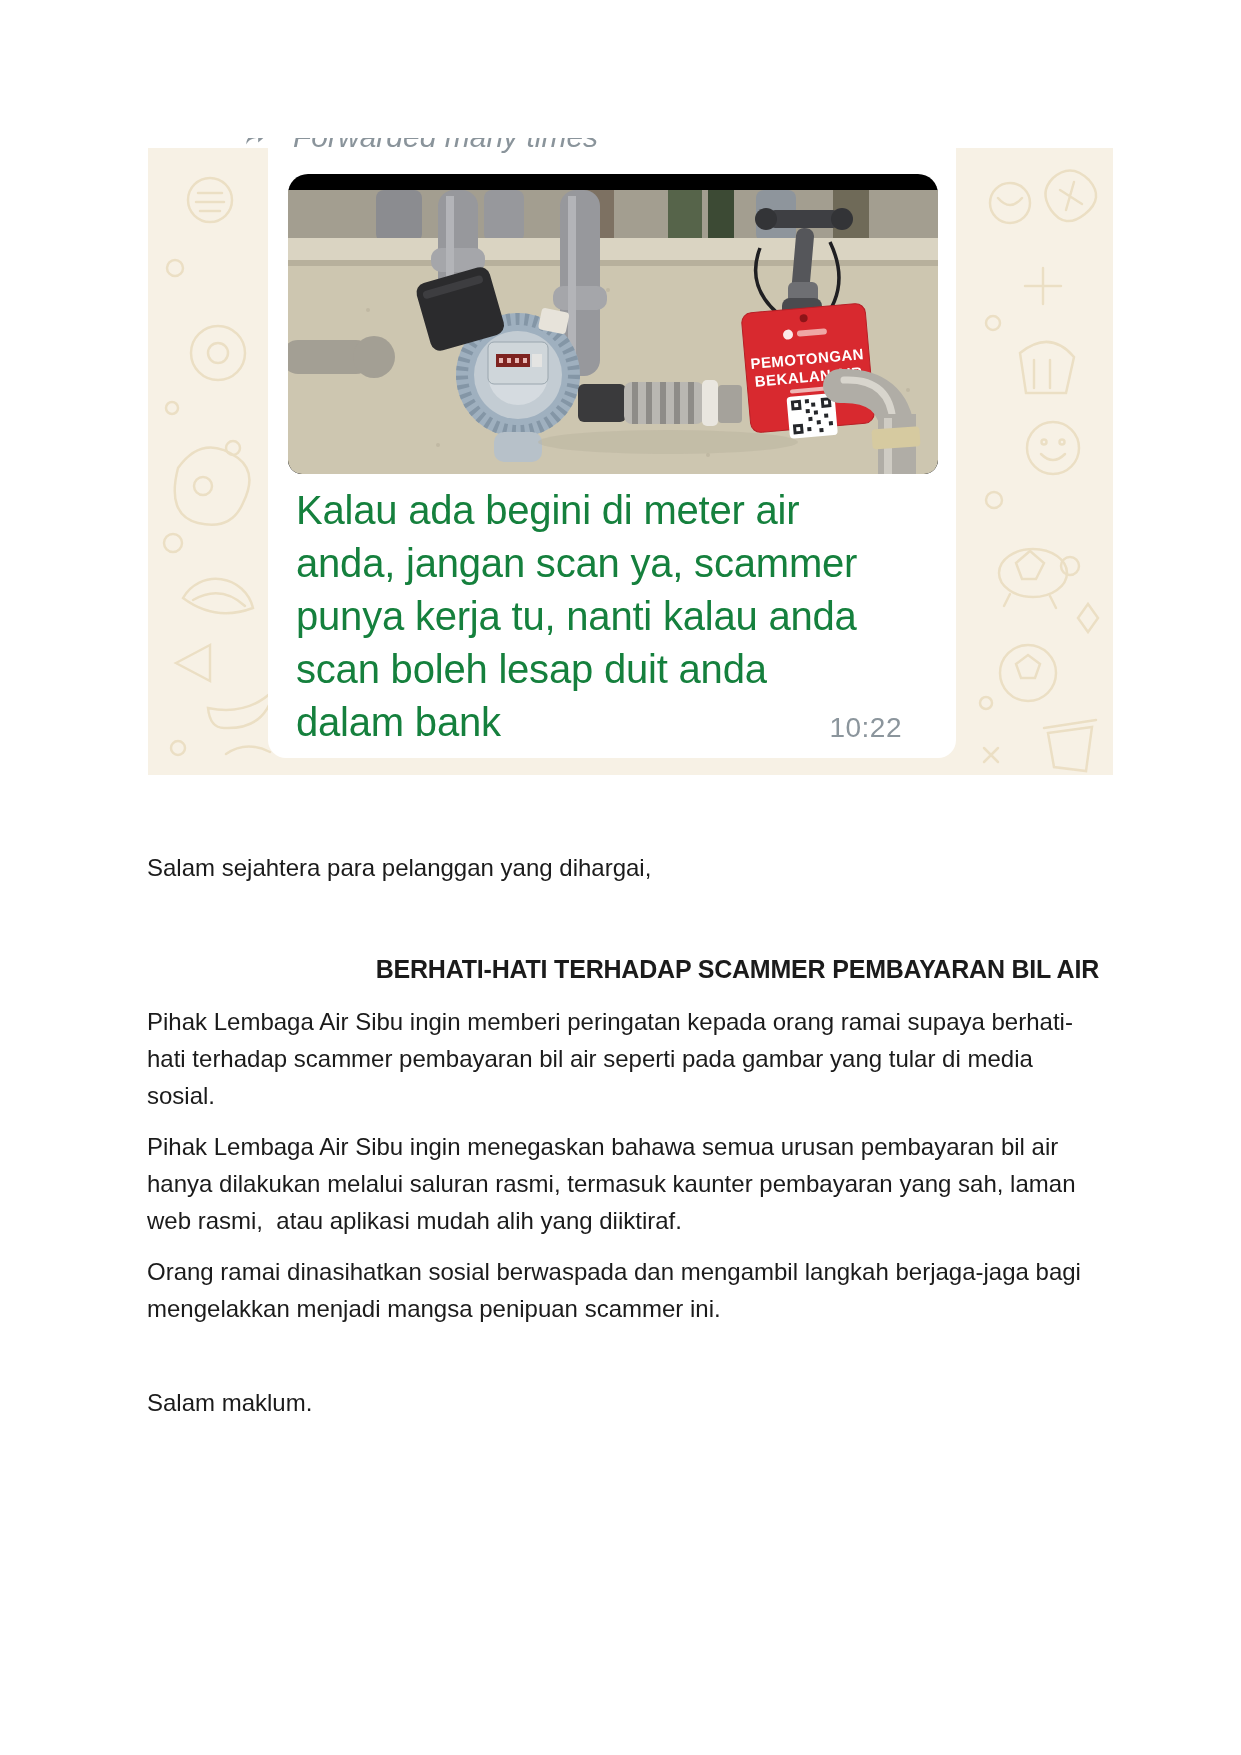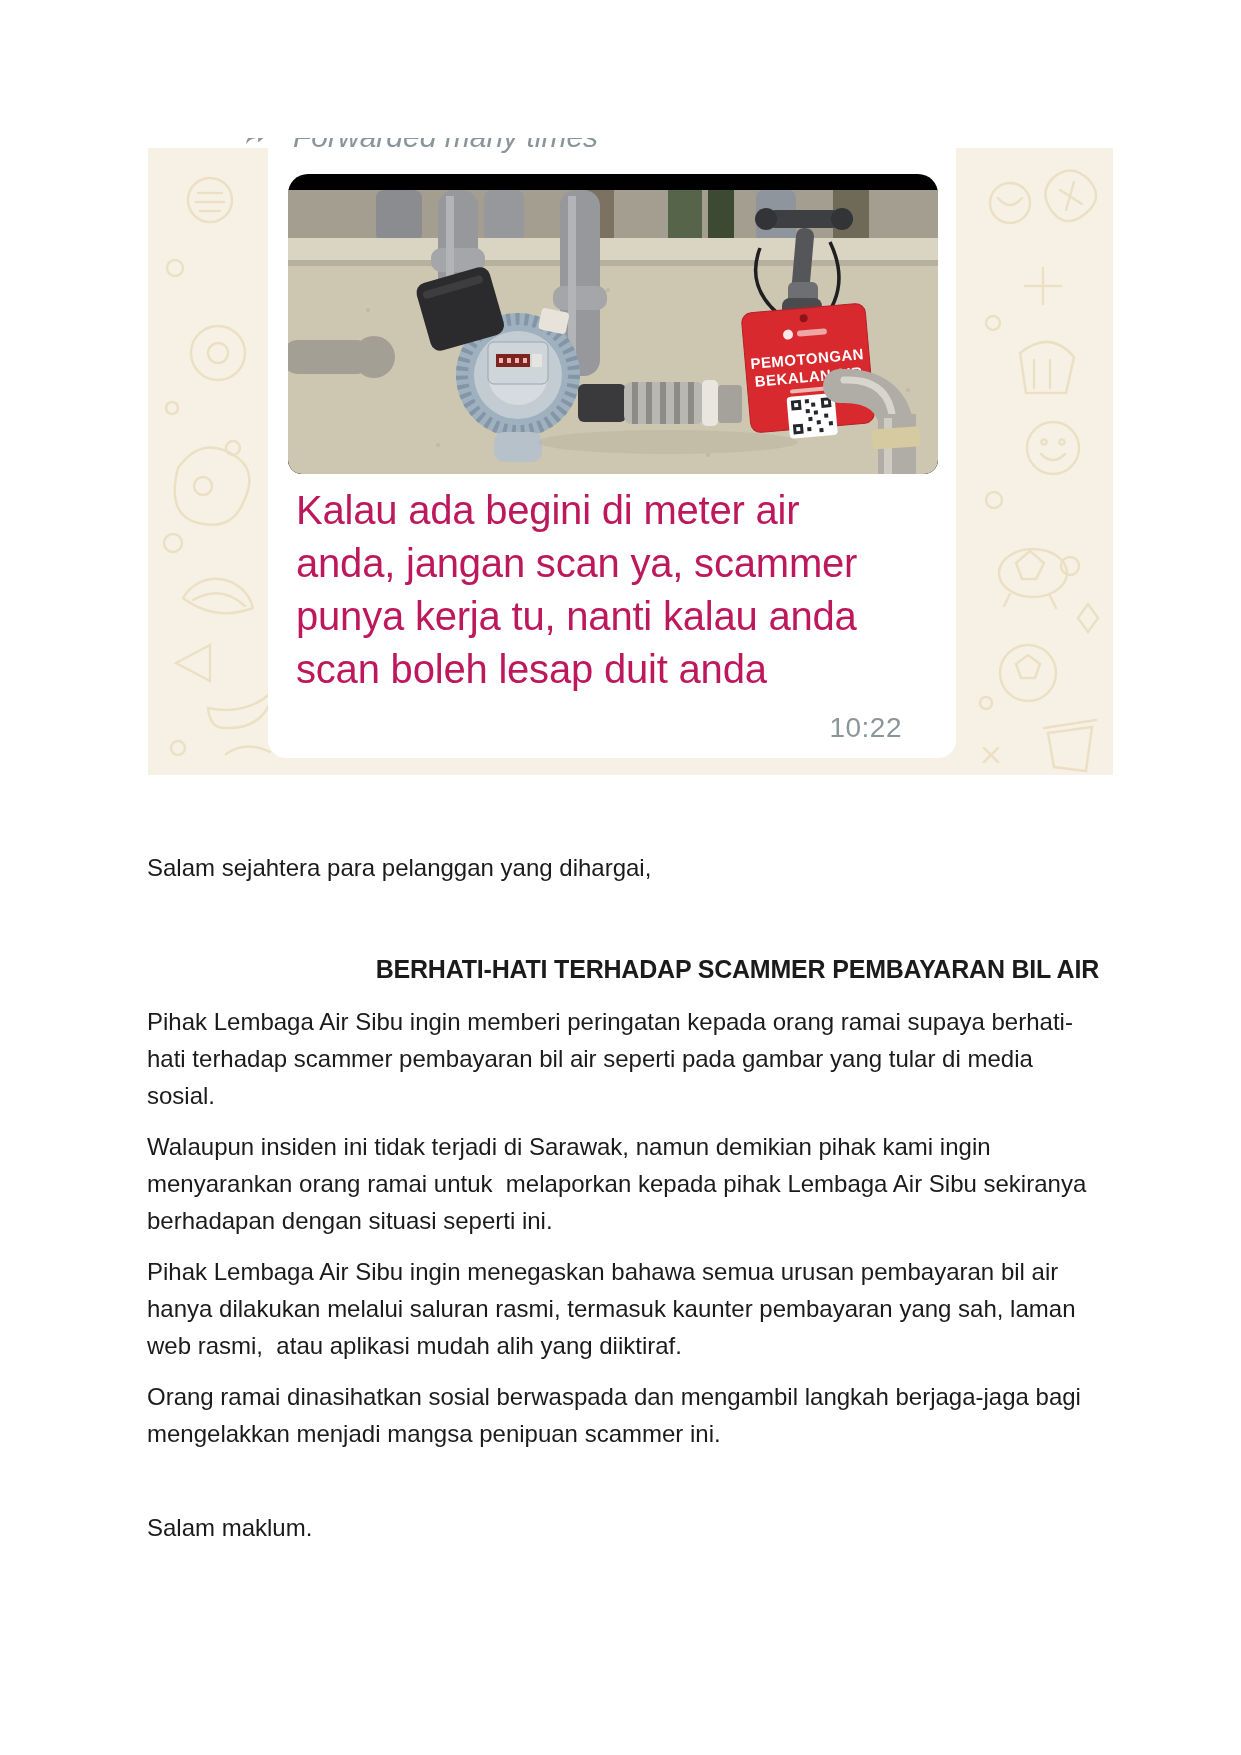--- a/index.html
+++ b/index.html
@@ -23,21 +23,21 @@
     margin-top:-18px;display:flex;align-items:center;gap:24px;
     color:#8a949b;font-size:30px;font-style:italic;filter:blur(.4px);white-space:nowrap;
   }
   .wa-photo{
     position:absolute;left:20px;top:46px;width:650px;height:300px;background:#000;
     border-radius:20px 20px 14px 14px;overflow:hidden;
   }
   .wa-photo-scene{position:absolute;left:0;top:16px;width:650px;height:284px;border-radius:0 0 14px 14px;overflow:hidden;}
   .wa-caption{
     position:absolute;left:28px;top:356px;width:640px;
-    font-size:40px;line-height:53px;color:#be185d;letter-spacing:-0.2px;
+    font-size:40px;line-height:53px;color:#15803d;letter-spacing:-0.2px;
   }
   .wa-time{
     position:absolute;right:54px;top:584px;font-size:28px;color:#8b959c;letter-spacing:.5px;
   }
 
   
   .doc-text{position:absolute;left:147px;top:849px;width:952px;font-size:24px;line-height:37px;}
   .doc-text p{margin:0;white-space:pre-wrap;}
   .doc-greeting{margin-bottom:65px !important;}
   .doc-heading{font-weight:bold;font-size:25px;letter-spacing:-0.2px;margin-bottom:15px !important;text-align:right;}
@@ -248,38 +248,38 @@
             <ellipse cx="380" cy="252" rx="130" ry="12" fill="#b9b29d" opacity="0.45"></ellipse>
           </svg>
         </div>
       </div>
 
       <div class="wa-caption">
         <div>Kalau ada begini di meter air</div>
         <div>anda, jangan scan ya, scammer</div>
         <div>punya kerja tu, nanti kalau anda</div>
         <div>scan boleh lesap duit anda</div>
+        <div>dalam bank</div>
       </div>
 
       <div class="wa-time">10:22</div>
     </div>
 
     <div class="wa-forwarded-clip">
       <div class="wa-forwarded-row">
         <svg width="26" height="26" viewBox="0 0 24 24">
           <path d="M14 5 l7 6 -7 6 v-4 C8 13 5 15 3 19 3 12 8 9 14 9 Z" fill="#8a949b"></path>
         </svg>
         <span>Forwarded many times</span>
       </div>
     </div>
   </div>
 
   <div class="doc-text">
     <p class="doc-greeting">Salam sejahtera para pelanggan yang dihargai,</p>
     <p class="doc-heading">BERHATI-HATI TERHADAP SCAMMER PEMBAYARAN BIL AIR</p>
     <p class="doc-para">Pihak Lembaga Air Sibu ingin memberi peringatan kepada orang ramai supaya berhati-hati terhadap scammer pembayaran bil air seperti pada gambar yang tular di media sosial.</p>
-    <p class="doc-para">Walaupun insiden ini tidak terjadi di Sarawak, namun demikian pihak kami ingin menyarankan orang ramai untuk  melaporkan kepada pihak Lembaga Air Sibu sekiranya berhadapan dengan situasi seperti ini.</p>
     <p class="doc-para">Pihak Lembaga Air Sibu ingin menegaskan bahawa semua urusan pembayaran bil air hanya dilakukan melalui saluran rasmi, termasuk kaunter pembayaran yang sah, laman web rasmi,  atau aplikasi mudah alih yang diiktiraf.</p>
     <p class="doc-para">Orang ramai dinasihatkan sosial berwaspada dan mengambil langkah berjaga-jaga bagi mengelakkan menjadi mangsa penipuan scammer ini.</p>
     <p class="doc-closing">Salam maklum.</p>
   </div>
 
 </div>
 
 </body></html>

